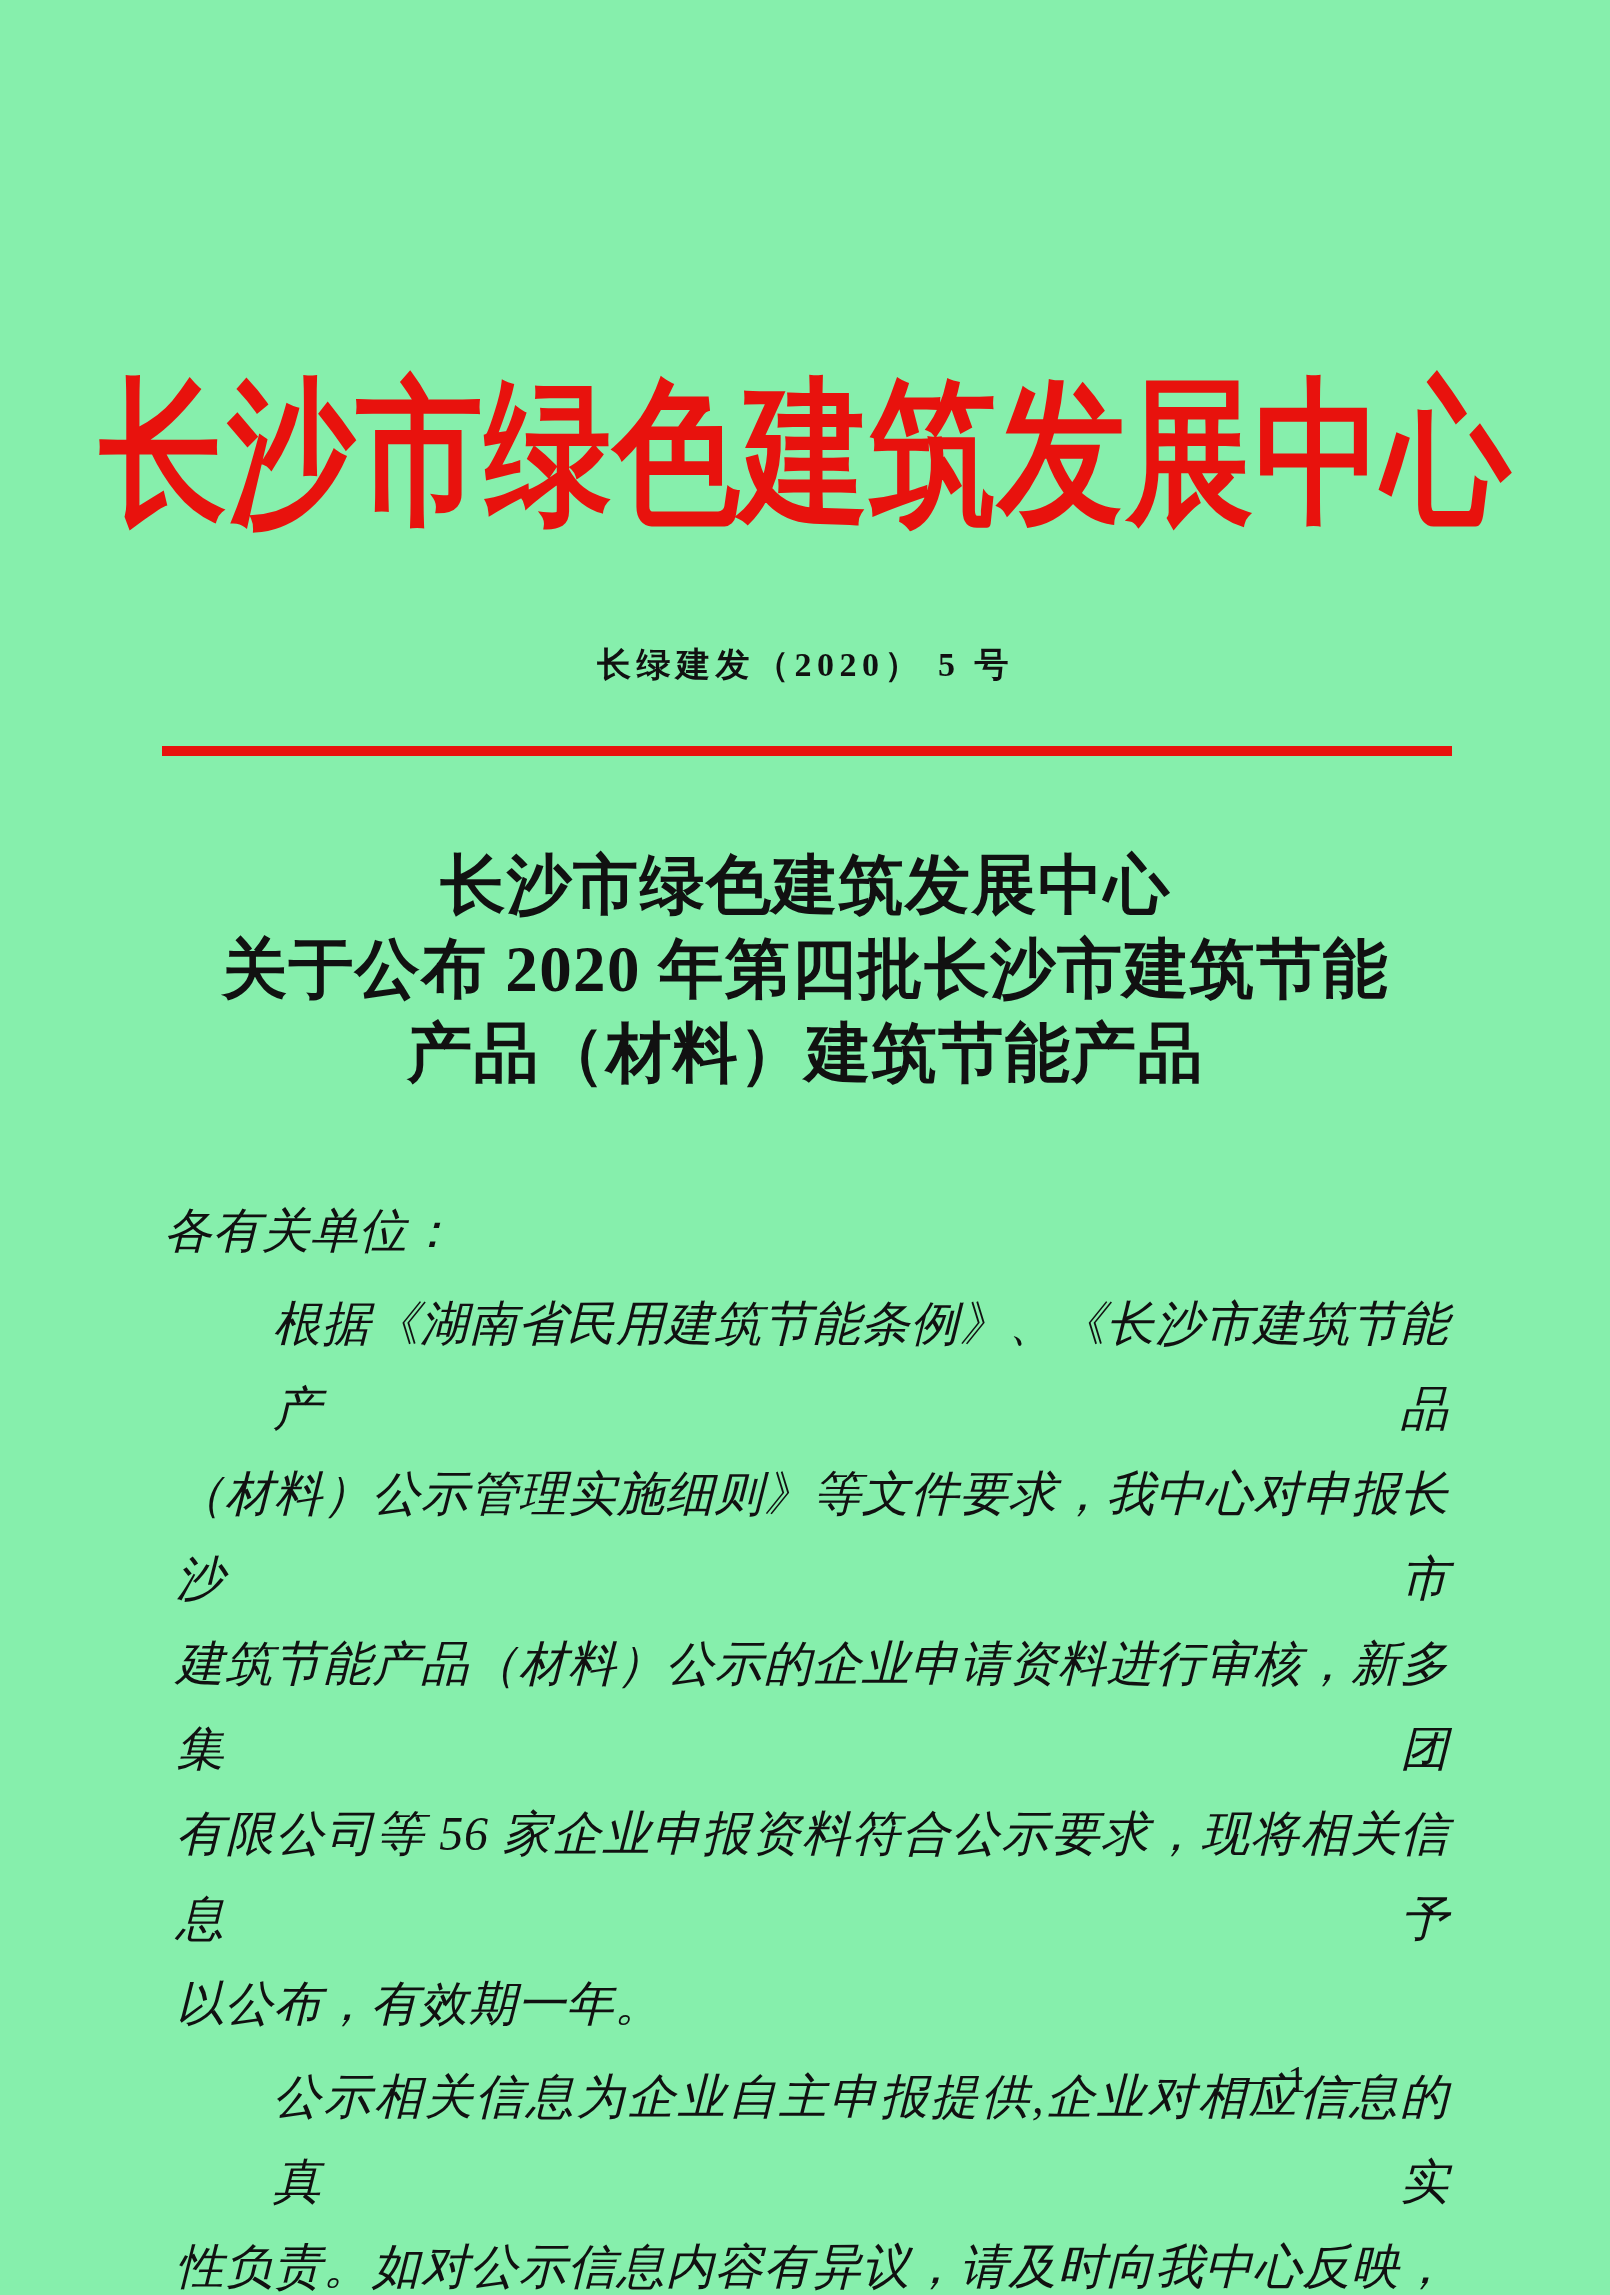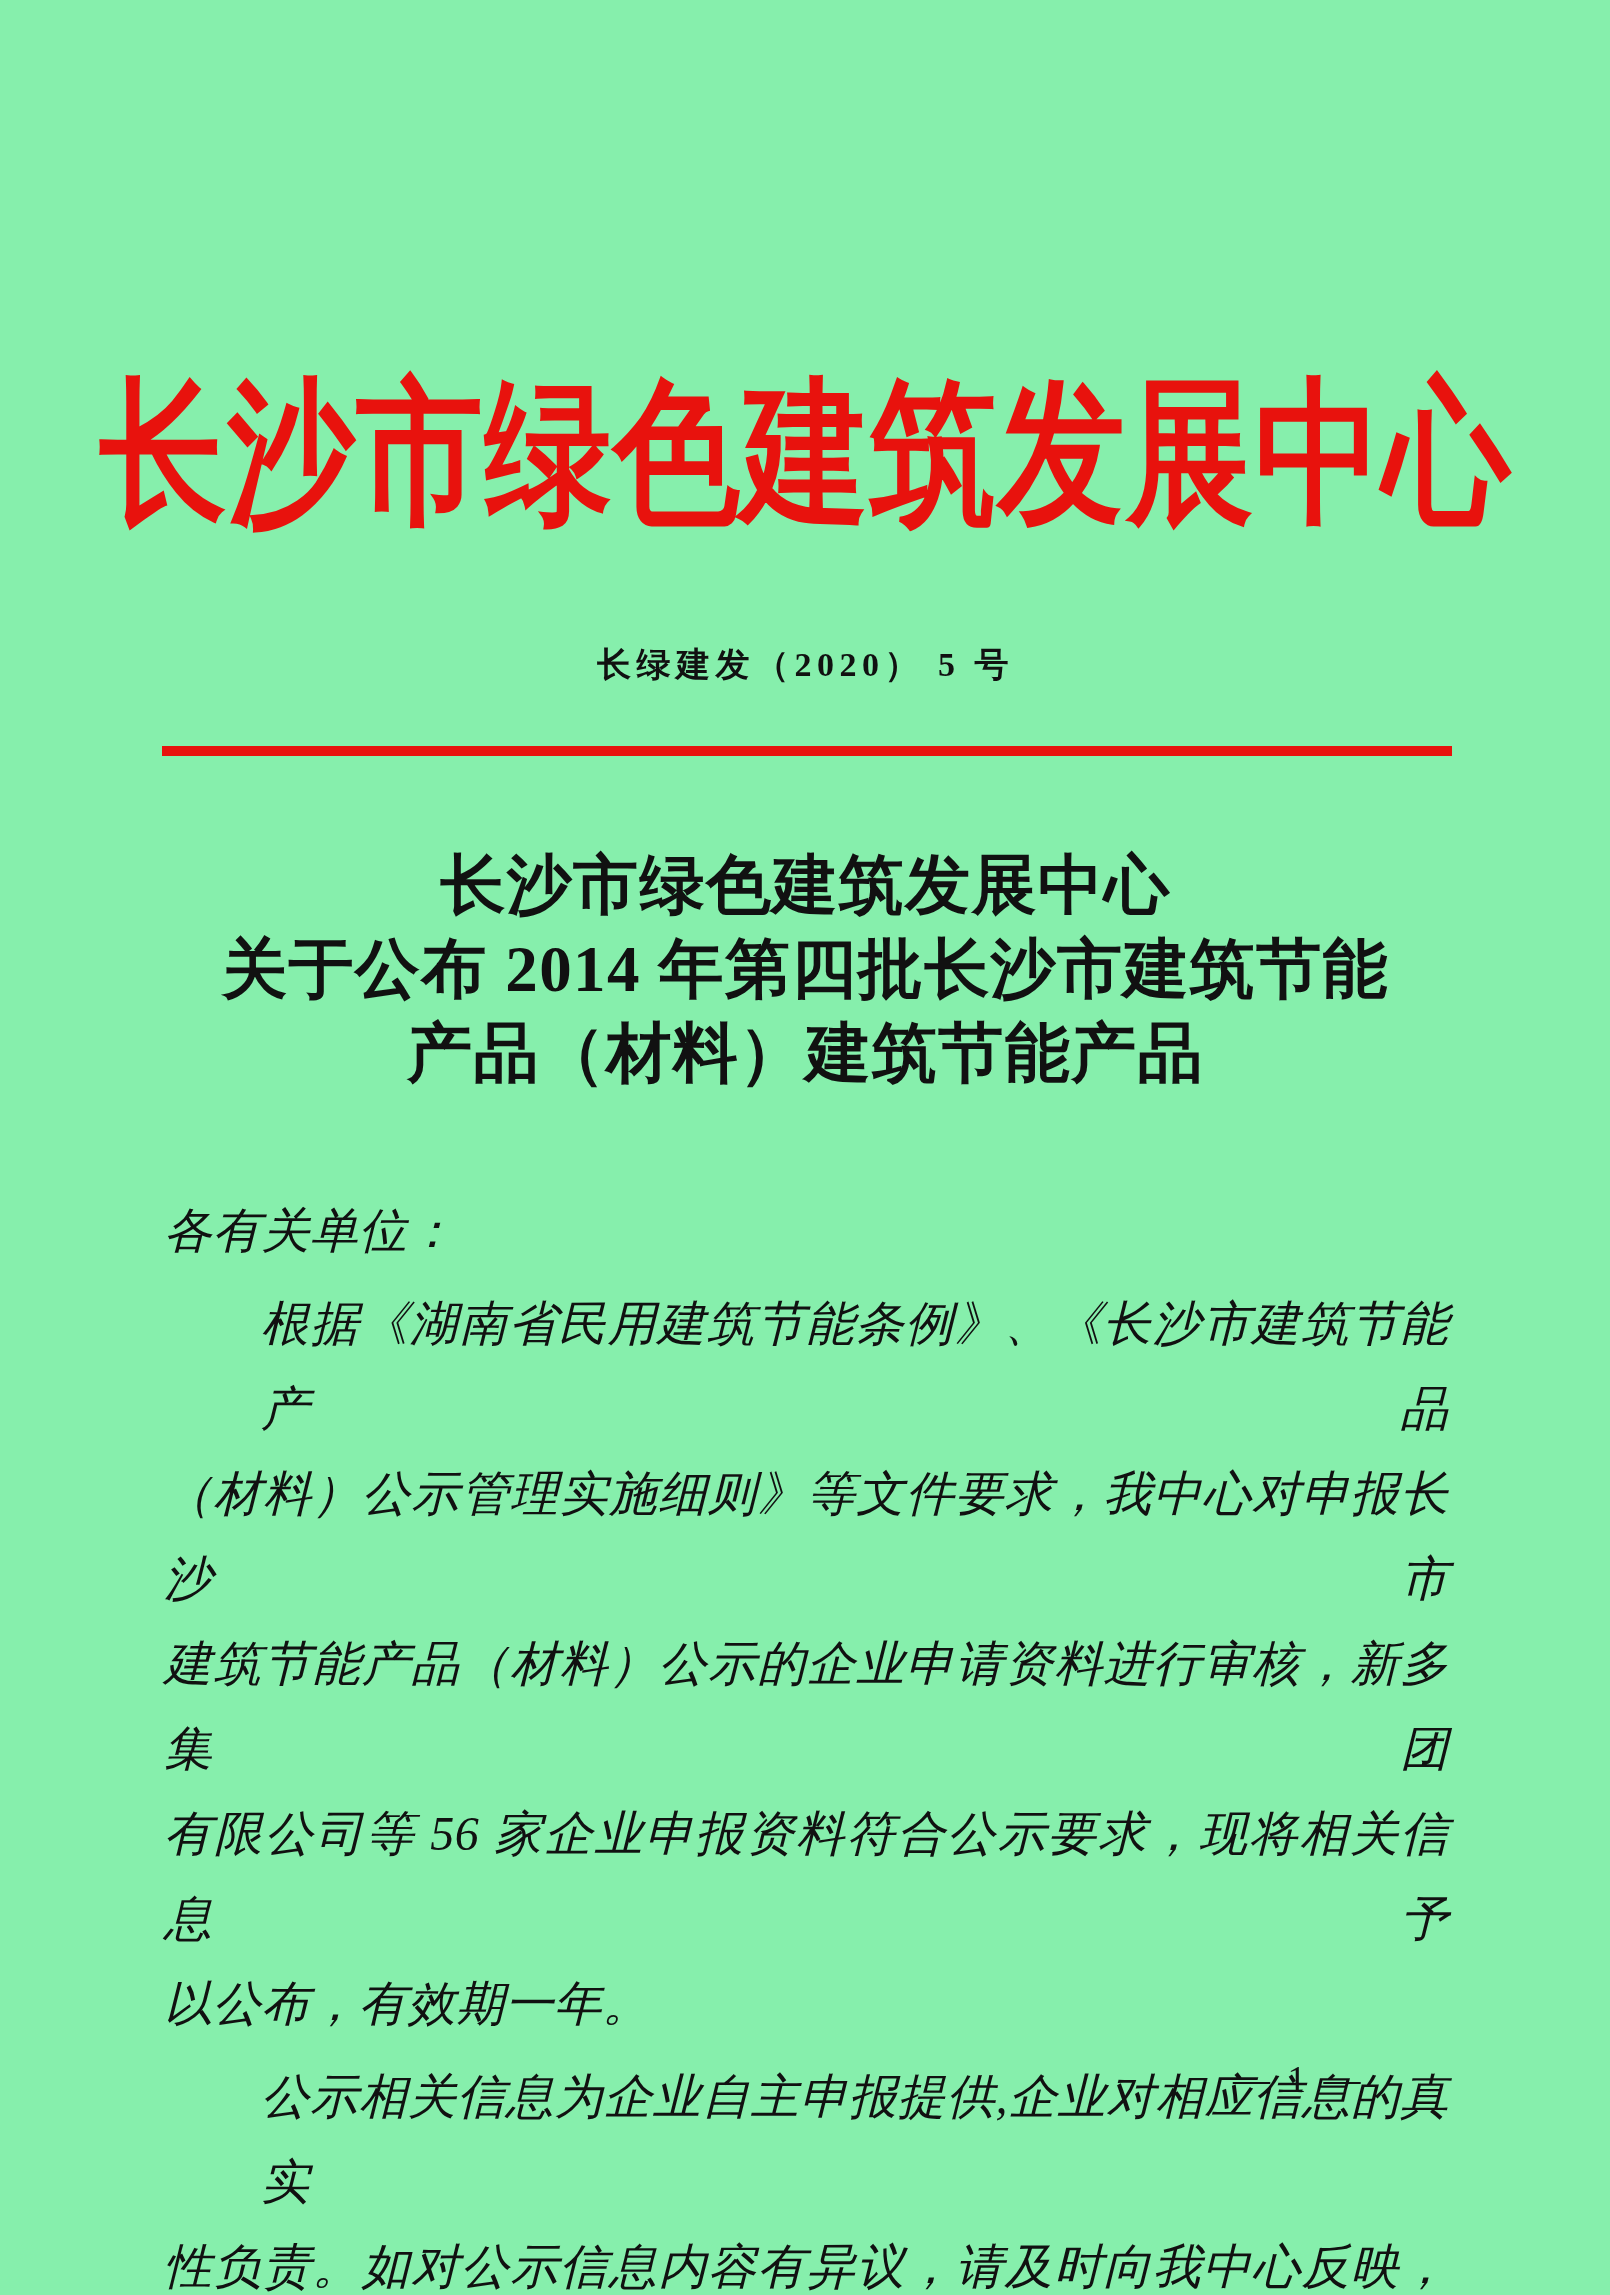--- a/index.html
+++ b/index.html
@@ -70,21 +70,21 @@
     top: 1188px;
     left: 164px;
     width: 1285px;
     font-size: 48px;
     line-height: 85px;
     letter-spacing: 0.7px;
   }
   .body-text .line { width: 100%; font-style: italic; }
   .jline { text-align: justify; text-align-last: justify; }
   .indent { padding-left: 97px; }
-  .para { margin-top: 8.2px; }
+  .para { margin-top: 8.2px; margin-left: 12px; }
   
   .page-number {
     position: absolute;
     top: 2058px;
     left: 1233px;
     font-size: 37px;
     letter-spacing: 4.1px;
     white-space: nowrap;
   }
 </style>
@@ -94,21 +94,21 @@
 <div class="page">
 
   <div class="org-name">长沙市绿色建筑发展中心</div>
 
   <div class="doc-number">长绿建发（2020） 5 号</div>
 
   <div class="red-rule"></div>
 
   <div class="notice-title">
     <div class="line">长沙市绿色建筑发展中心</div>
-    <div class="line">关于公布 2014 年第四批长沙市建筑节能</div>
+    <div class="line">关于公布 2020 年第四批长沙市建筑节能</div>
     <div class="line">产品（材料）建筑节能产品</div>
   </div>
 
   <div class="body-text">
     <div class="line">各有关单位：</div>
 
     <div class="para">
       <div class="line jline indent">根据《湖南省民用建筑节能条例》、《长沙市建筑节能产品</div>
       <div class="line jline">（材料）公示管理实施细则》等文件要求，我中心对申报长沙市</div>
       <div class="line jline">建筑节能产品（材料）公示的企业申请资料进行审核，新多集团</div>

